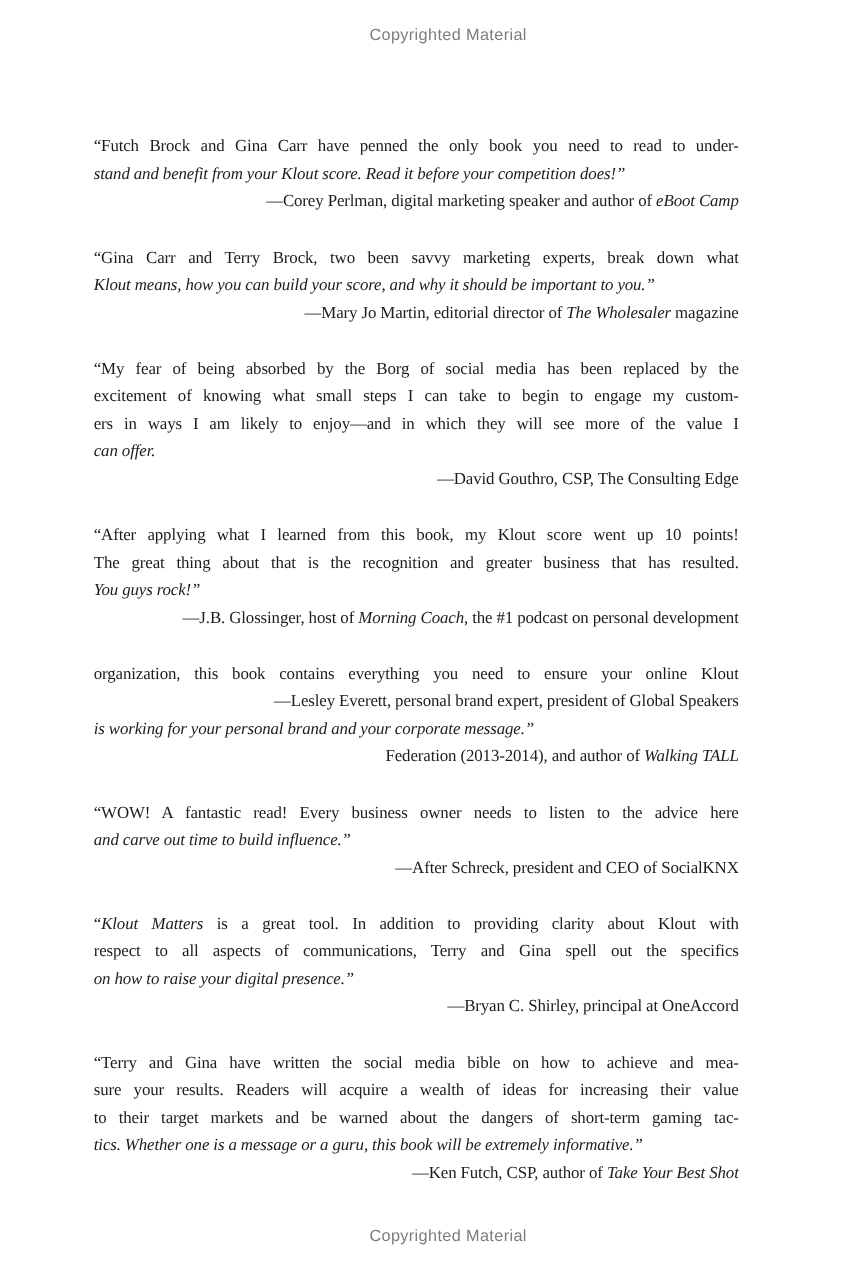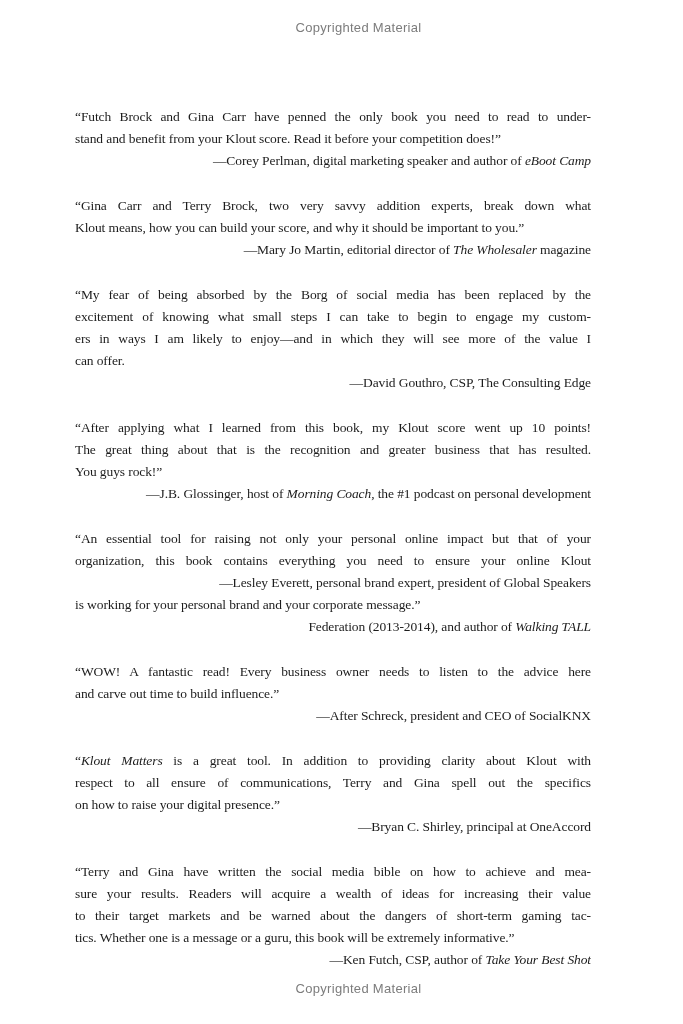--- a/index.html
+++ b/index.html
@@ -35,68 +35,67 @@
   }
   .testimonial { margin-bottom: 23px; }
   .testimonial:last-child { margin-bottom: 0; }
   .line {
     height: 22px;
     line-height: 22px;
     overflow: hidden;
     white-space: normal;
   }
   .line.justify { text-align: justify; text-align-last: justify; }
-  .line.left  { text-align: left; }
+  .line.left  { text-align: left; font-style: italic; }
   .line.right { text-align: right; }
   .line em { font-style: italic; }
 </style>
 </head>
 <body>
 
 <div class="copyright top">Copyrighted Material</div>
 
 <main class="content">
     <div class="testimonial">
       <div class="line justify">“Futch Brock and Gina Carr have penned the only book you need to read to under-</div>
       <div class="line left">stand and benefit from your Klout score. Read it before your competition does!”</div>
       <div class="line right">—Corey Perlman, digital marketing speaker and author of <em>eBoot Camp</em></div>
     </div>
     <div class="testimonial">
-      <div class="line justify">“Gina Carr and Terry Brock, two very savvy addition experts, break down what</div>
+      <div class="line justify">“Gina Carr and Terry Brock, two been savvy marketing experts, break down what</div>
       <div class="line left">Klout means, how you can build your score, and why it should be important to you.”</div>
       <div class="line right">—Mary Jo Martin, editorial director of <em>The Wholesaler</em> magazine</div>
     </div>
     <div class="testimonial">
       <div class="line justify">“My fear of being absorbed by the Borg of social media has been replaced by the</div>
       <div class="line justify">excitement of knowing what small steps I can take to begin to engage my custom-</div>
       <div class="line justify">ers in ways I am likely to enjoy—and in which they will see more of the value I</div>
       <div class="line left">can offer.</div>
       <div class="line right">—David Gouthro, CSP, The Consulting Edge</div>
     </div>
     <div class="testimonial">
       <div class="line justify">“After applying what I learned from this book, my Klout score went up 10 points!</div>
       <div class="line justify">The great thing about that is the recognition and greater business that has resulted.</div>
       <div class="line left">You guys rock!”</div>
       <div class="line right">—J.B. Glossinger, host of <em>Morning Coach</em>, the #1 podcast on personal development</div>
     </div>
     <div class="testimonial">
-      <div class="line justify">“An essential tool for raising not only your personal online impact but that of your</div>
       <div class="line justify">organization, this book contains everything you need to ensure your online Klout</div>
       <div class="line right">—Lesley Everett, personal brand expert, president of Global Speakers</div>
       <div class="line left">is working for your personal brand and your corporate message.”</div>
       <div class="line right">Federation (2013-2014), and author of <em>Walking TALL</em></div>
     </div>
     <div class="testimonial">
       <div class="line justify">“WOW! A fantastic read! Every business owner needs to listen to the advice here</div>
       <div class="line left">and carve out time to build influence.”</div>
       <div class="line right">—After Schreck, president and CEO of SocialKNX</div>
     </div>
     <div class="testimonial">
       <div class="line justify">“<em>Klout Matters</em> is a great tool. In addition to providing clarity about Klout with</div>
-      <div class="line justify">respect to all ensure of communications, Terry and Gina spell out the specifics</div>
+      <div class="line justify">respect to all aspects of communications, Terry and Gina spell out the specifics</div>
       <div class="line left">on how to raise your digital presence.”</div>
       <div class="line right">—Bryan C. Shirley, principal at OneAccord</div>
     </div>
     <div class="testimonial">
       <div class="line justify">“Terry and Gina have written the social media bible on how to achieve and mea-</div>
       <div class="line justify">sure your results. Readers will acquire a wealth of ideas for increasing their value</div>
       <div class="line justify">to their target markets and be warned about the dangers of short-term gaming tac-</div>
       <div class="line left">tics. Whether one is a message or a guru, this book will be extremely informative.”</div>
       <div class="line right">—Ken Futch, CSP, author of <em>Take Your Best Shot</em></div>
     </div>

